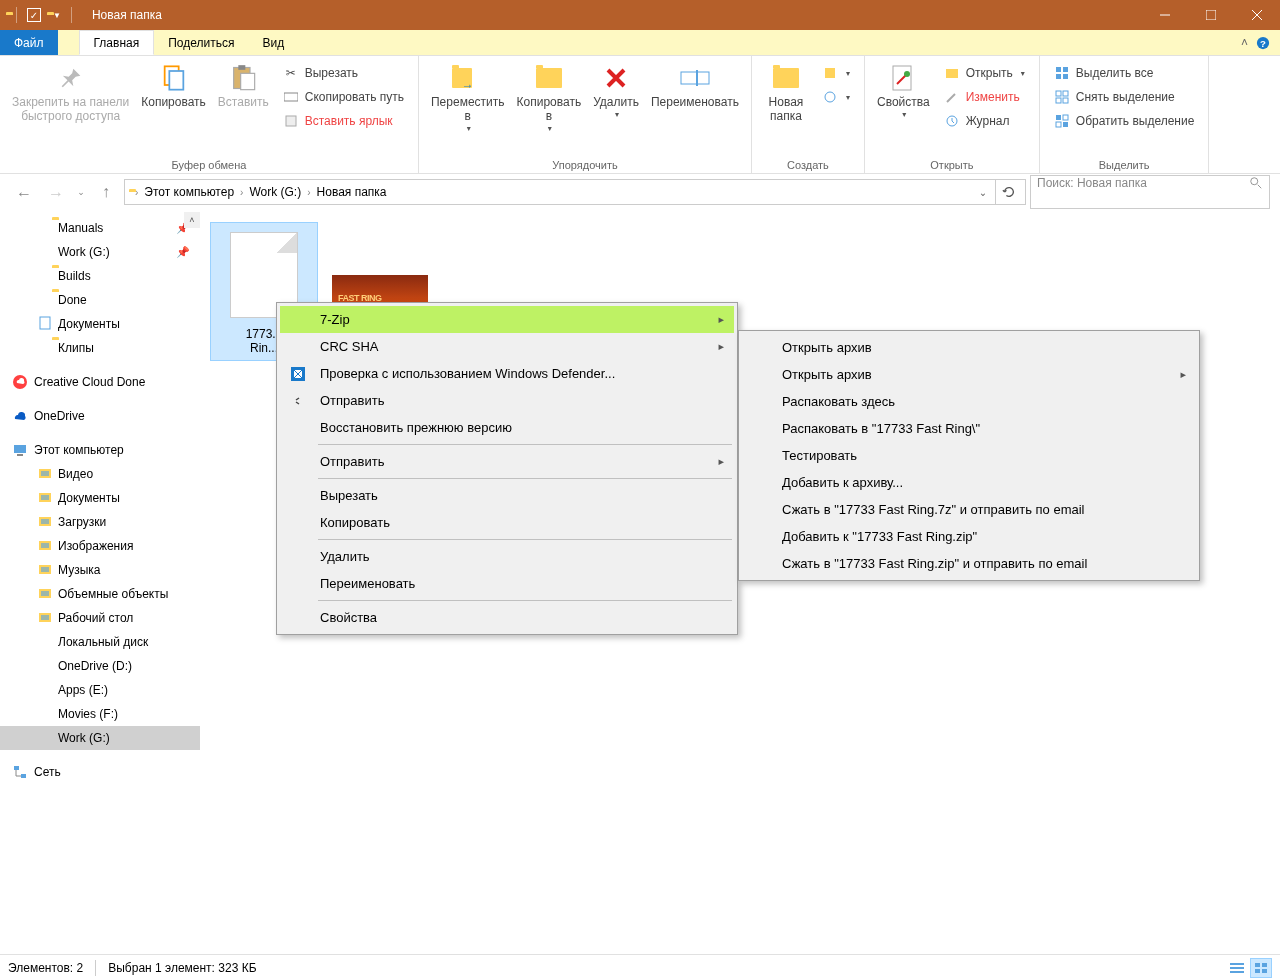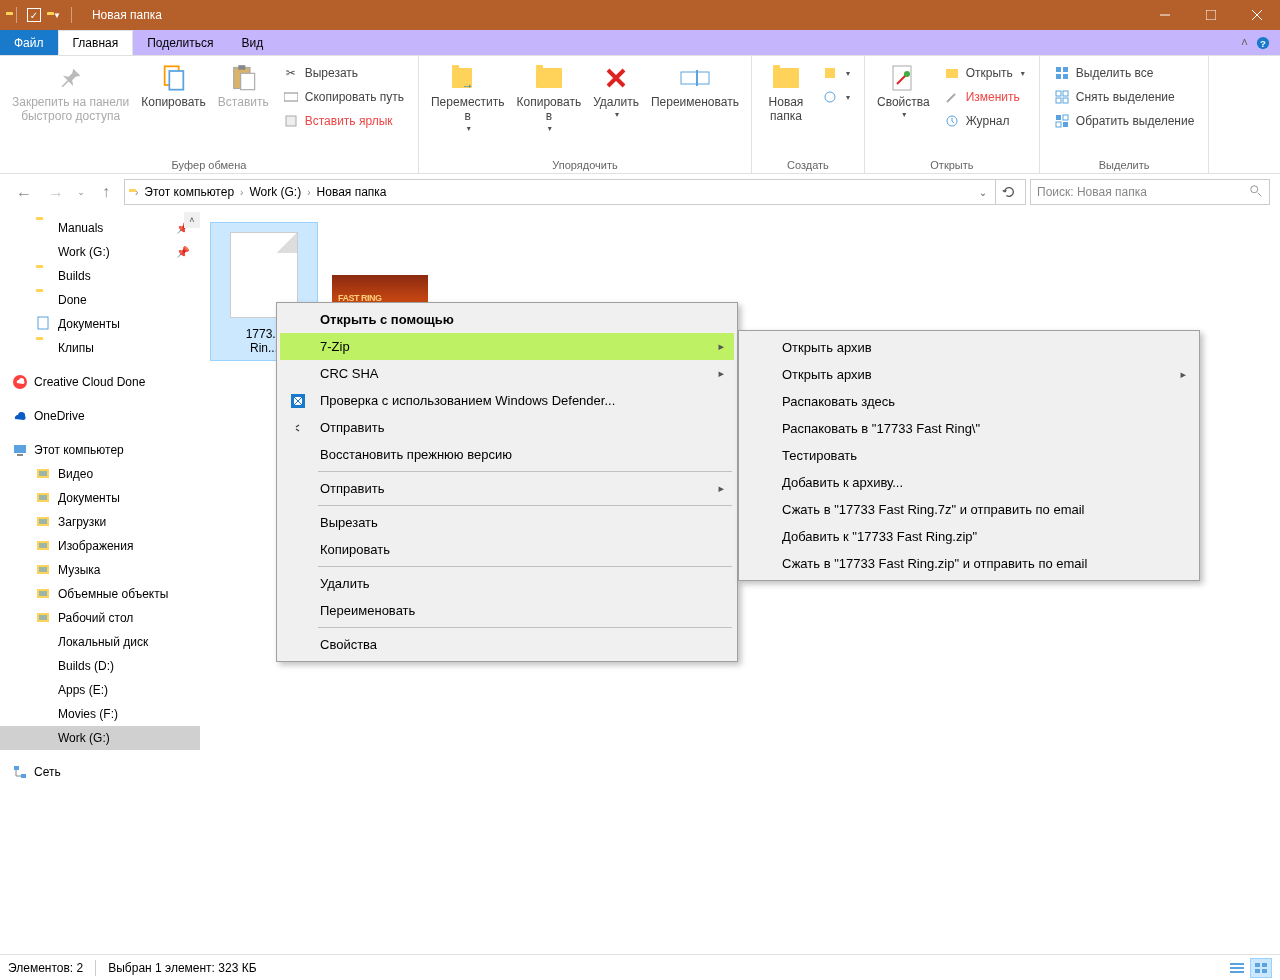--- a/index.html
+++ b/index.html
@@ -8,24 +8,24 @@
 
 .title-bar { height: 30px; background: #b55f2a; display: flex; align-items: center; padding-left: 6px; color: #fff; font-size: 12px; }
 .title-bar .qat { display: flex; align-items: center; gap: 6px; margin-right: 10px; }
 .title-bar .divider { width: 1px; height: 16px; background: rgba(255,255,255,.4); margin: 0 4px; }
 .title-bar .title-text { margin-left: 6px; }
 .title-bar .win-buttons { margin-left: auto; display: flex; }
 .title-bar .win-btn { width: 46px; height: 30px; display: flex; align-items: center; justify-content: center; }
 .title-bar .win-btn svg { width: 10px; height: 10px; stroke: #fff; stroke-width: 1; fill: none; }
 
 
-.menu-tabs { height: 26px; background: #c4b5fd; display: flex; font-size: 12px; border-bottom: 1px solid #e1e1e1; }
+.menu-tabs { height: 26px; background: #fef9c3; display: flex; font-size: 12px; border-bottom: 1px solid #e1e1e1; }
 .menu-tabs .tab { padding: 0 14px; display: flex; align-items: center; cursor: default; }
 .menu-tabs .tab.file { background: #1979ca; color: #fff; }
-.menu-tabs .tab.active { border: 1px solid #e1e1e1; border-bottom: 1px solid #fff; background: #fff; }
+.menu-tabs .tab.active { border: 1px solid #e1e1e1; border-bottom: 1px solid #fff; background: #fff; margin-left: 21px; }
 .menu-tabs .spacer { flex: 1; }
 .menu-tabs .help { display: flex; align-items: center; gap: 8px; padding-right: 10px; color: #666; }
 .menu-tabs .help svg { width: 14px; height: 14px; }
 
 
 .ribbon { height: 118px; background: #fff; display: flex; border-bottom: 1px solid #e1e1e1; }
 .group { display: flex; flex-direction: column; border-right: 1px solid #e1e1e1; padding: 2px 6px 0 6px; }
 .group-body { flex: 1; display: flex; align-items: flex-start; }
 .group-label { text-align: center; font-size: 11px; color: #666; padding: 2px 0; }
 .big-btn { display: flex; flex-direction: column; align-items: center; justify-content: flex-start; padding: 4px 6px; font-size: 12px; text-align: center; min-width: 56px; color: #444; }
@@ -36,30 +36,30 @@
 .small-item { display: flex; align-items: center; gap: 6px; font-size: 12px; color: #444; white-space: nowrap; height: 22px; padding: 0 4px; }
 .small-item.dim { color: #ef4444; }
 .small-item .si { width: 16px; height: 16px; display: flex; align-items: center; justify-content: center; }
 .drop-arrow { font-size: 8px; color: #555; margin-left: 2px; }
 
 
 .nav-bar { height: 36px; display: flex; align-items: center; padding: 0 10px; gap: 4px; }
 .nav-btn { width: 28px; height: 28px; display: flex; align-items: center; justify-content: center; color: #888; border-radius: 2px; }
 .breadcrumb { flex: 1; height: 26px; border: 1px solid #ccc; display: flex; align-items: center; font-size: 12px; padding: 0 4px; gap: 2px; }
 .breadcrumb .sep { color: #888; font-size: 10px; padding: 0 4px; }
-.search-box { width: 240px; height: 26px; border: 1px solid #ccc; display: flex; align-items: center; padding: 0 6px; font-size: 12px; color: #888; }
+.search-box { width: 240px; height: 34px; border: 1px solid #ccc; display: flex; padding: 0 6px; font-size: 12px; color: #888; }
 .search-box .sicon { margin-left: auto; }
 .refresh-btn { width: 26px; height: 26px; display: flex; align-items: center; justify-content: center; border-left: 1px solid #ccc; }
 .bc-drop { width: 20px; display: flex; align-items: center; justify-content: center; color: #666; font-size: 10px; }
 
 
 .main { display: flex; height: 744px; }
 .sidebar { width: 200px; overflow: hidden; position: relative; padding: 6px 0; }
 .sidebar .scroll-btn { position: absolute; right: 0; top: 2px; width: 16px; height: 16px; background: #f0f0f0; display: flex; align-items: center; justify-content: center; font-size: 9px; color: #555; }
-.tree-item { display: flex; align-items: center; gap: 6px; font-size: 12px; padding: 4px 4px 4px 36px; white-space: nowrap; }
+.tree-item { display: flex; align-items: center; gap: 6px; font-size: 12px; padding: 4px 4px 4px 36px; white-space: nowrap; text-align: right; }
 .tree-item .pin { margin-left: auto; margin-right: 6px; color: #888; font-size: 11px; }
 .tree-item.selected { background: #d0d0d0; }
 .tree-item.root { padding-left: 12px; margin-top: 10px; }
 .tree-icon { width: 16px; height: 16px; }
 
 .content { flex: 1; padding: 12px 10px; display: flex; gap: 8px; align-items: flex-start; position: relative; }
 .file-tile { width: 108px; display: flex; flex-direction: column; align-items: center; font-size: 12px; text-align: center; padding: 4px; }
 .file-tile.selected { background: #cce8ff; border: 1px solid #99d1ff; }
 .file-thumb { width: 96px; height: 96px; display: flex; align-items: center; justify-content: center; margin-bottom: 4px; }
 .file-label { line-height: 1.2; }
@@ -488,21 +488,21 @@
               <rect x="3" y="5" width="8" height="5" fill="#5aa3e0" opacity=".6"></rect>
             </svg></span>
           <span>Рабочий стол</span>
         </div>
         <div class="tree-item">
           <span class="tree-icon"><span class="drive-ic"></span></span>
           <span>Локальный диск</span>
         </div>
         <div class="tree-item">
           <span class="tree-icon"><span class="drive-ic"></span></span>
-          <span>Builds (D:)</span>
+          <span>OneDrive (D:)</span>
         </div>
         <div class="tree-item">
           <span class="tree-icon"><span class="drive-ic"></span></span>
           <span>Apps (E:)</span>
         </div>
         <div class="tree-item">
           <span class="tree-icon"><span class="drive-ic"></span></span>
           <span>Movies (F:)</span>
         </div>
         <div class="tree-item selected">
@@ -530,23 +530,20 @@
     </div>
     <div class="file-tile" style="margin-top:28px;">
       <div class="file-thumb">
           <div class="thumb-img"></div>
         </div>
     </div>
   </div>
 </div>
 
 <div class="ctx-menu menu1">
-  <div class="ctx-item bold">
-      <span>Открыть с помощью</span>
-    </div>
   <div class="ctx-item hover">
       <span>7-Zip</span>
       <span class="arrow">▸</span>
     </div>
   <div class="ctx-item">
       <span>CRC SHA</span>
       <span class="arrow">▸</span>
     </div>
   <div class="ctx-item">
       <span class="cicon">

